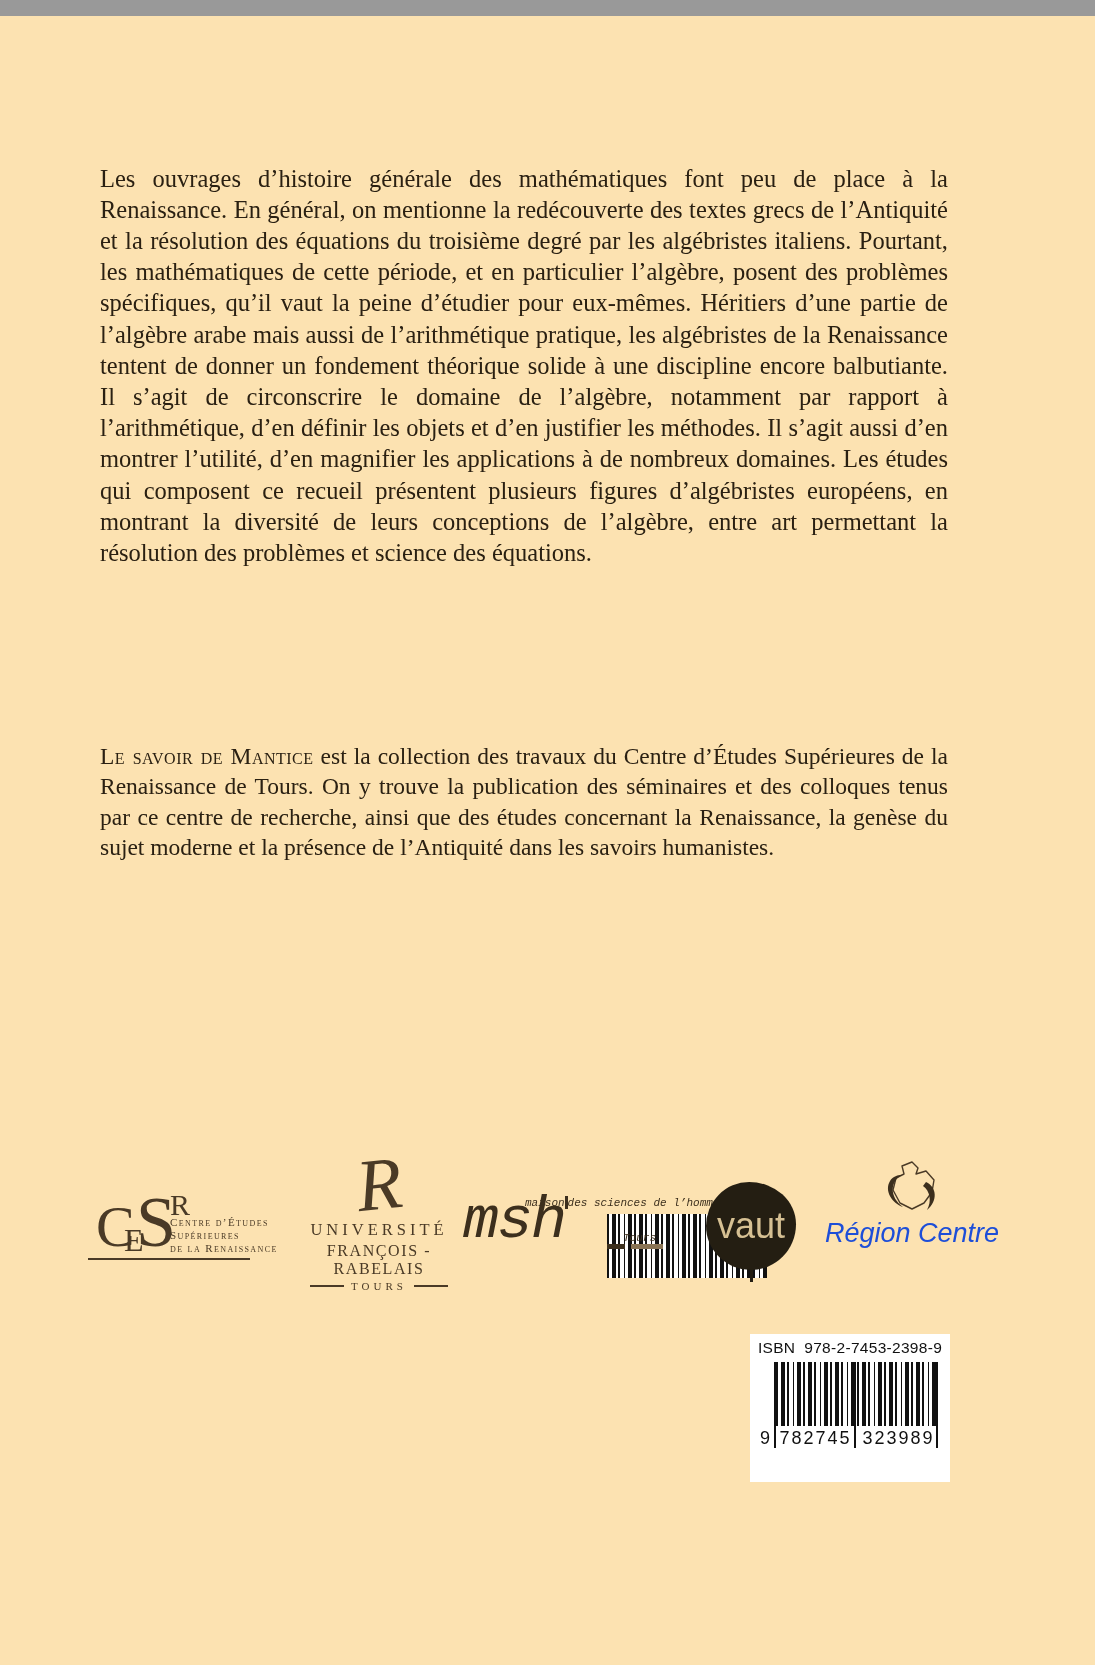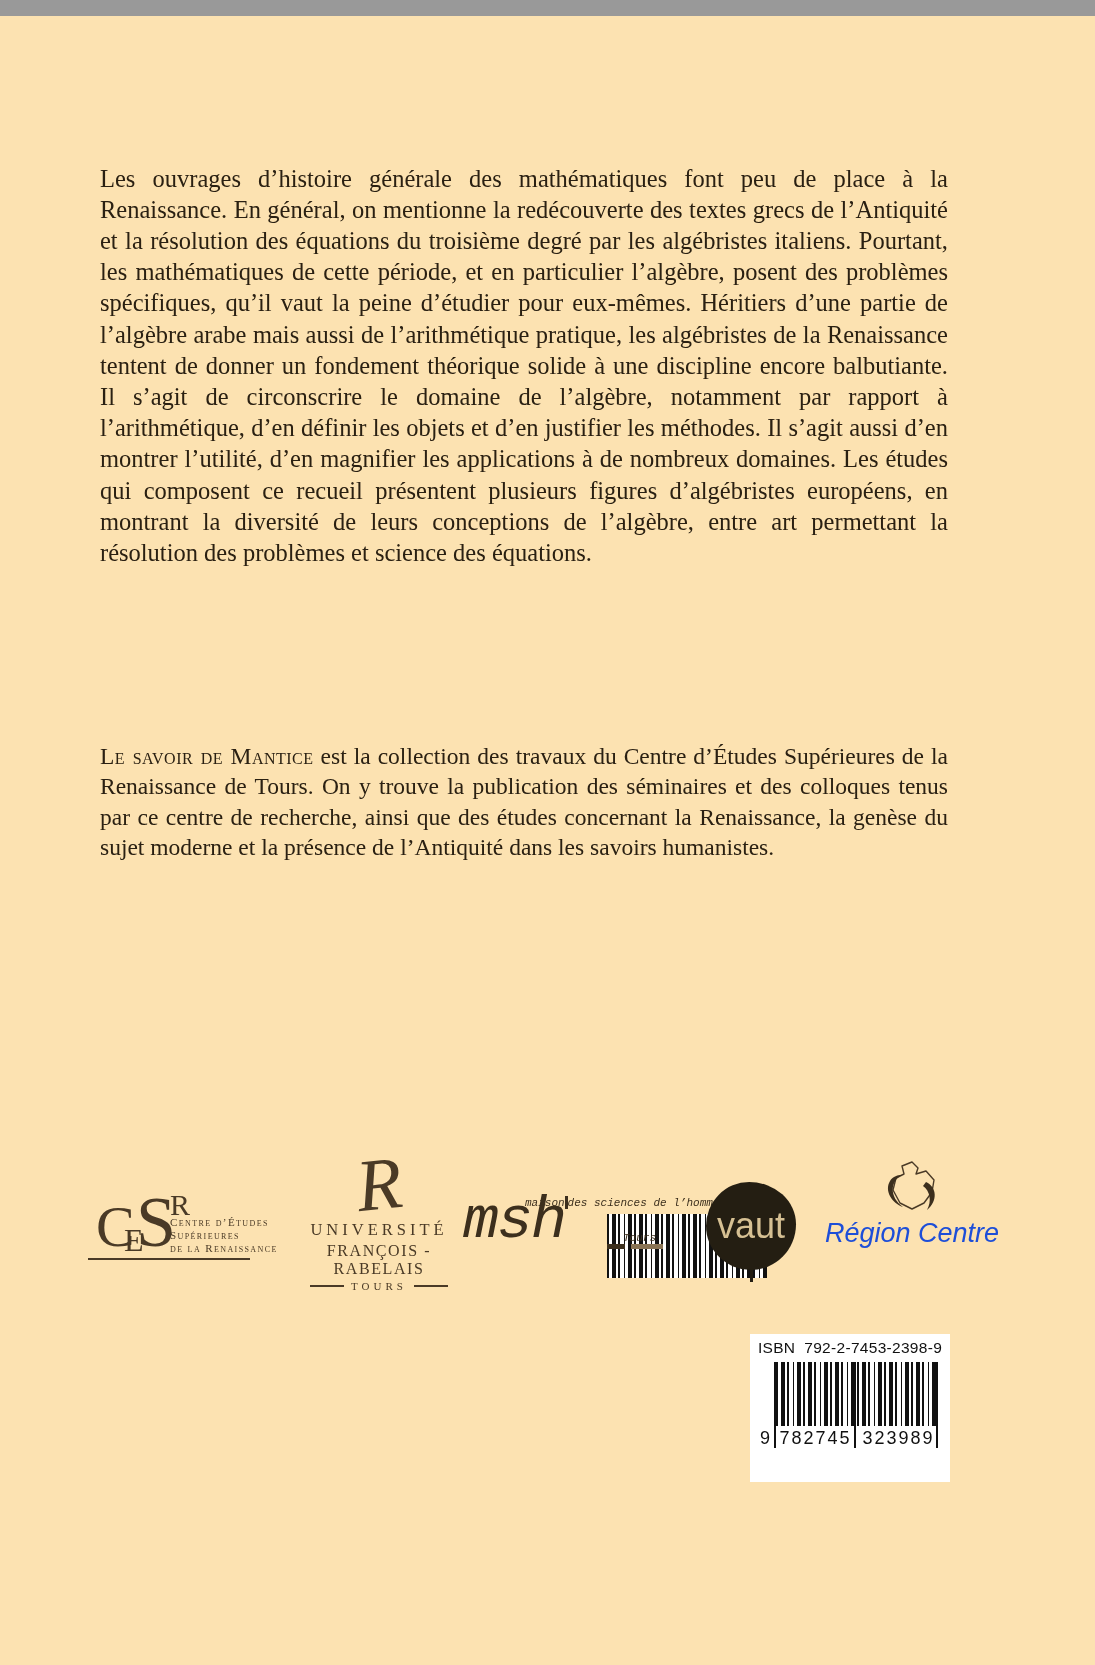--- a/index.html
+++ b/index.html
@@ -161,21 +161,21 @@
       <path d="M31,4 L37,10 L35,16 L45,13 L53,22 L51,34 L43,45 L31,51 L19,45 L12,32 L15,20 L23,16 L21,8 Z" fill="none" stroke="#4a3a26" stroke-width="1.4" stroke-linejoin="round"></path>
       <path d="M21,17 C9,23 8,39 22,49 C11,45 3,33 9,23 C12,18 17,17 21,17 Z" fill="#3c2f1d"></path>
       <path d="M45,24 C56,29 57,43 46,52 C51,43 49,33 42,28 Z" fill="#3c2f1d"></path>
     </svg>
     <div class="label">Région Centre</div>
   </div>
 
   <div class="barcode-box">
     <div class="isbn-label">
       <span>ISBN</span>
-      <span>792-2-7453-2398-9</span>
+      <span>978-2-7453-2398-9</span>
     </div>
     <div class="bars-area">
       <div class="bars"></div>
       <div class="guard g-left"></div>
       <div class="guard g-mid"></div>
       <div class="guard g-right"></div>
       <div class="digits">
         <span class="d-lead">9</span>
         <span class="grp">782745</span>
         <span class="grp">323989</span>

